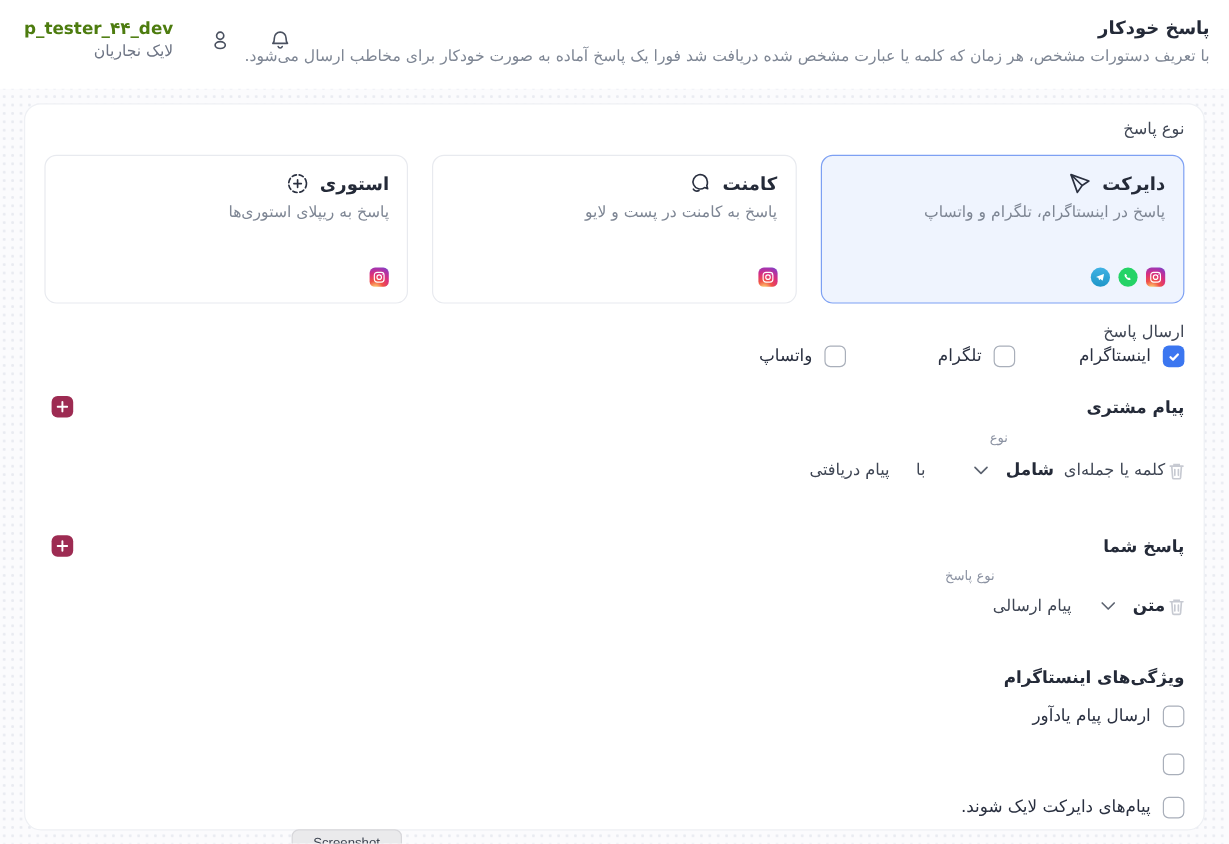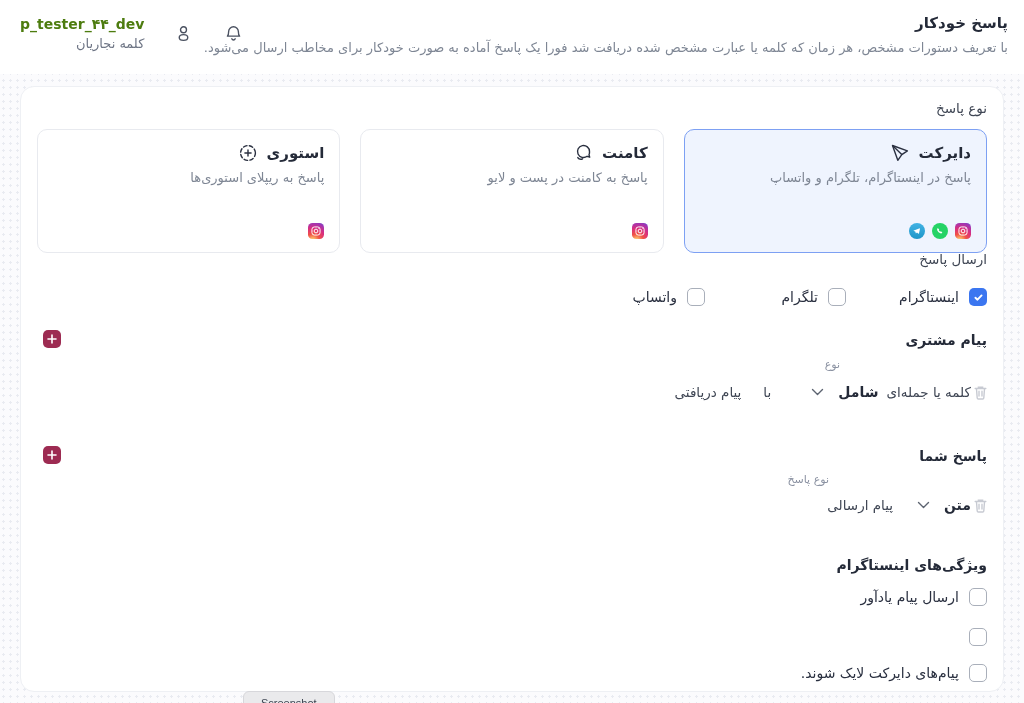--- a/index.html
+++ b/index.html
@@ -84,21 +84,21 @@
 <div id="page">
 
   <div class="topbar">
     <div class="title-block">
       <div class="page-title">پاسخ خودکار</div>
       <div class="page-desc">با تعریف دستورات مشخص، هر زمان که کلمه یا عبارت مشخص شده دریافت شد فورا یک پاسخ آماده به صورت خودکار برای مخاطب ارسال می‌شود.</div>
     </div>
     <div class="user-area">
       <div class="user-names">
         <div class="user-handle">p_tester_۴۴_dev</div>
-        <div class="user-fullname">کلمه نجاریان</div>
+        <div class="user-fullname">لایک نجاریان</div>
       </div>
       <div class="hicon">
         <svg width="17" height="21" viewBox="0 0 16 17" fill="none" stroke="#4a5160" stroke-width="1.3">
           <circle cx="8" cy="5" r="2.8"></circle>
           <ellipse cx="8" cy="12.3" rx="4" ry="2.7"></ellipse>
         </svg>
       </div>
       <div class="hicon">
         <svg width="19" height="21" viewBox="0 0 18 18" fill="none" stroke="#4a5160" stroke-width="1.3" stroke-linejoin="round" stroke-linecap="round">
           <path d="M9 2.6 a4.6 4.6 0 0 0 -4.6 4.6 c0 3.2 -1.2 4.3 -1.2 4.3 h11.6 s-1.2 -1.1 -1.2 -4.3 A4.6 4.6 0 0 0 9 2.6 Z"></path>
@@ -186,21 +186,21 @@
             <svg width="12" height="12" viewBox="0 0 16 16" fill="none" stroke="#fff" stroke-width="1.3">
               <rect x="2.6" y="2.6" width="10.8" height="10.8" rx="3.2"></rect>
               <circle cx="8" cy="8" r="2.5"></circle>
               <circle cx="11.4" cy="4.7" r="0.55" fill="#fff" stroke="none"></circle>
             </svg>
           </span>
         </div>
       </div>
     </div>
 
-    <div class="sec-label" style="top:164px;margin-left:10px;">ارسال پاسخ</div>
+    <div class="sec-label" style="top:182px;margin-left:10px;">ارسال پاسخ</div>
 
     <div class="send-row">
       <div class="opt">
         <span class="cb checked">
           <svg width="11" height="11" viewBox="0 0 10 10" fill="none" stroke="#fff" stroke-width="1.7" stroke-linecap="round" stroke-linejoin="round">
             <path d="M2.2 5.2 L4.1 7 L7.8 3.1"></path>
           </svg>
         </span>
         <span class="opt-label">اینستاگرام</span>
       </div>

